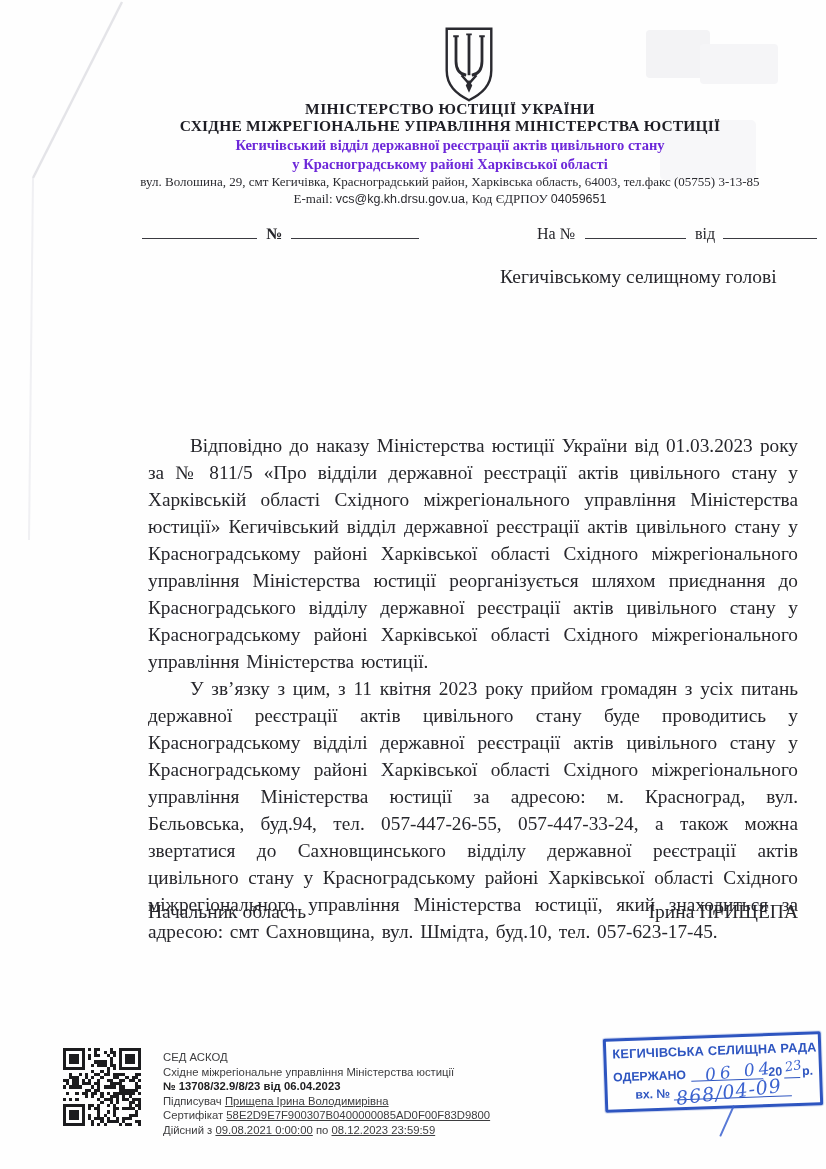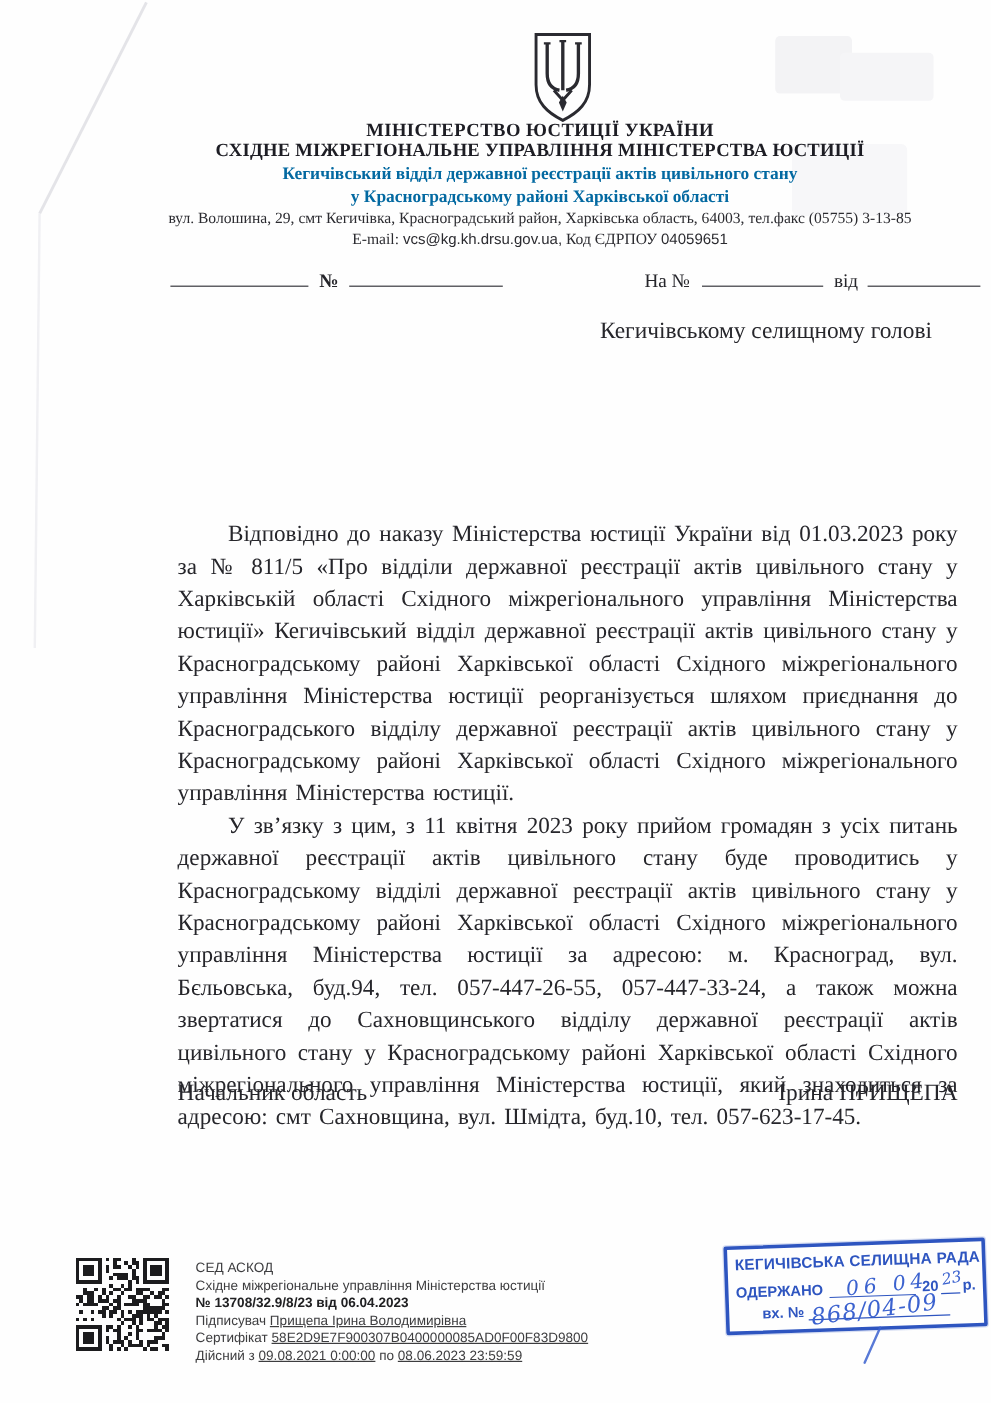--- a/index.html
+++ b/index.html
@@ -15,21 +15,21 @@
   .artifacts{position:absolute;inset:0;pointer-events:none;}
   
   .emblem{position:absolute;left:441px;top:26px;width:56px;height:78px;}
   
   .header{
     position:absolute;left:80px;top:101px;width:740px;
     text-align:center;line-height:1;
   }
   .h-ministry{font-size:15.5px;font-weight:bold;letter-spacing:.4px;margin-bottom:1px;color:#1d1d24;}
   .h-dept{font-size:15.5px;font-weight:bold;letter-spacing:.2px;margin-bottom:5px;color:#1d1d24;}
-  .h-office{font-size:14.5px;font-weight:bold;margin-bottom:4px;color:#0369a1;}
+  .h-office{font-size:14.5px;font-weight:bold;margin-bottom:4px;color:#6d28d9;}
   .h-addr{font-size:13px;margin-top:3px;color:#2b2b30;}
   .h-email{font-size:13px;margin-top:4px;color:#2b2b30;}
   .sansy{font-family:"Liberation Sans", sans-serif;font-size:12.5px;}
   
   .refline{position:absolute;top:224px;left:0;width:826px;height:22px;font-size:16px;}
   .blank{display:inline-block;border-bottom:1.4px solid #3a3a40;vertical-align:baseline;height:14px;}
   .ref-left{position:absolute;left:142px;top:0;}
   .ref-right{position:absolute;left:537px;top:0;}
   .ref-no{font-weight:bold;padding:0 9px;}
   .ref-na{padding-right:10px;}
@@ -382,21 +382,21 @@
         <span class="sed-ul">Прищепа Ірина Володимирівна</span>
       </div>
       <div>
         <span>Сертифікат</span>
         <span class="sed-ul">58E2D9E7F900307B0400000085AD0F00F83D9800</span>
       </div>
       <div>
         <span>Дійсний з</span>
         <span class="sed-ul">09.08.2021 0:00:00</span>
         <span>по</span>
-        <span class="sed-ul">08.06.2023 23:59:59</span>
+        <span class="sed-ul">08.12.2023 23:59:59</span>
       </div>
     </div>
   </div>
 
   <div class="stamp">
     <div class="stamp-title">КЕГИЧІВСЬКА СЕЛИЩНА РАДА</div>
     <div class="stamp-row">
       <span>ОДЕРЖАНО</span>
       <span class="sline grow">
         <span class="hw hw-date">06 04</span>

